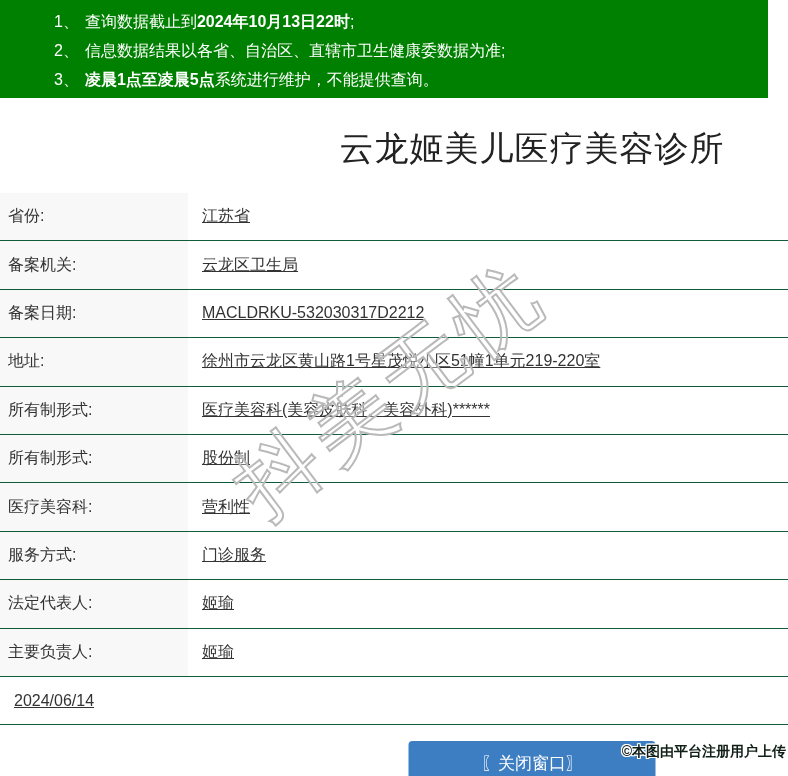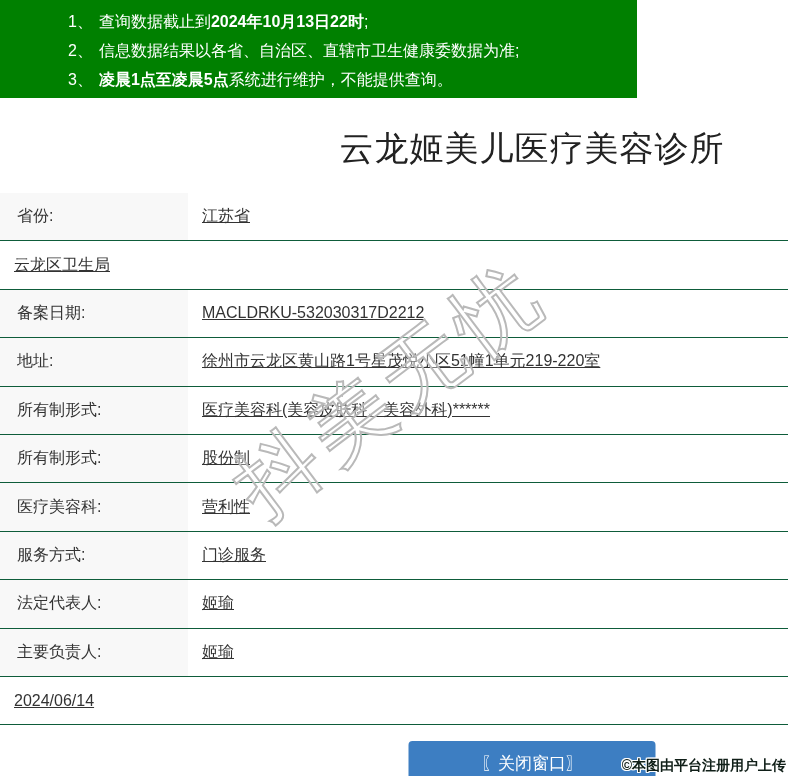--- a/index.html
+++ b/index.html
@@ -6,24 +6,24 @@
   html,body { width:788px; height:776px; }
   body {
     position:relative;
     overflow:hidden;
     background:#fff;
     font-family:"Liberation Sans","DejaVu Sans",sans-serif;
   }
 
   
   .banner {
-    width:637px;
+    width:768px;
     height:98px;
     background:#008000;
-    padding:7px 10px 0 68px;
+    padding:7px 10px 0 54px;
   }
   .banner-line {
     color:#ffffff;
     font-size:16px;
     line-height:29px;
     white-space:nowrap;
   }
   .banner-line .seg-bold { font-weight:bold; }
   .banner-line .marker { margin-right:6px; }
 
@@ -54,21 +54,21 @@
     border-bottom:1px solid #0e5c3a;
     font-size:16px;
     color:#333;
     align-items:stretch;
   }
   .row .label {
     flex:0 0 188px;
     background:#f8f8f8;
     display:flex;
     align-items:center;
-    padding-left:17px;
+    padding-left:8px;
   }
   .row .value {
     display:flex;
     align-items:center;
     padding-left:14px;
     white-space:nowrap;
     text-decoration:underline;
   }
 
   
@@ -105,21 +105,21 @@
     transform:rotate(-37deg);
     pointer-events:none;
     z-index:6;
     white-space:nowrap;
   }
 
   
   .stamp {
     position:absolute;
     right:2px;
-    bottom:1px;
+    bottom:15px;
     z-index:7;
     font-size:14px;
     font-weight:bold;
     color:#101f18;
     white-space:nowrap;
     text-shadow:
       -1px -1px 0 #fff, 1px -1px 0 #fff,
       -1px  1px 0 #fff, 1px  1px 0 #fff,
        0   -1px 0 #fff, 0    1px 0 #fff,
       -1px  0   0 #fff, 1px  0   0 #fff;
@@ -142,20 +142,21 @@
 
 <div class="page">
   <div class="title">云龙姬美儿医疗美容诊所</div>
 
   <div class="info-table">
     <div class="row">
       <div class="label">省份:</div>
       <div class="value">江苏省</div>
     </div>
     <div class="row">
+      <div class="label">备案机关:</div>
       <div class="value">云龙区卫生局</div>
     </div>
     <div class="row">
       <div class="label">备案日期:</div>
       <div class="value">MACLDRKU-532030317D2212</div>
     </div>
     <div class="row">
       <div class="label">地址:</div>
       <div class="value">徐州市云龙区黄山路1号星茂悦小区51幢1单元219-220室</div>
     </div>

